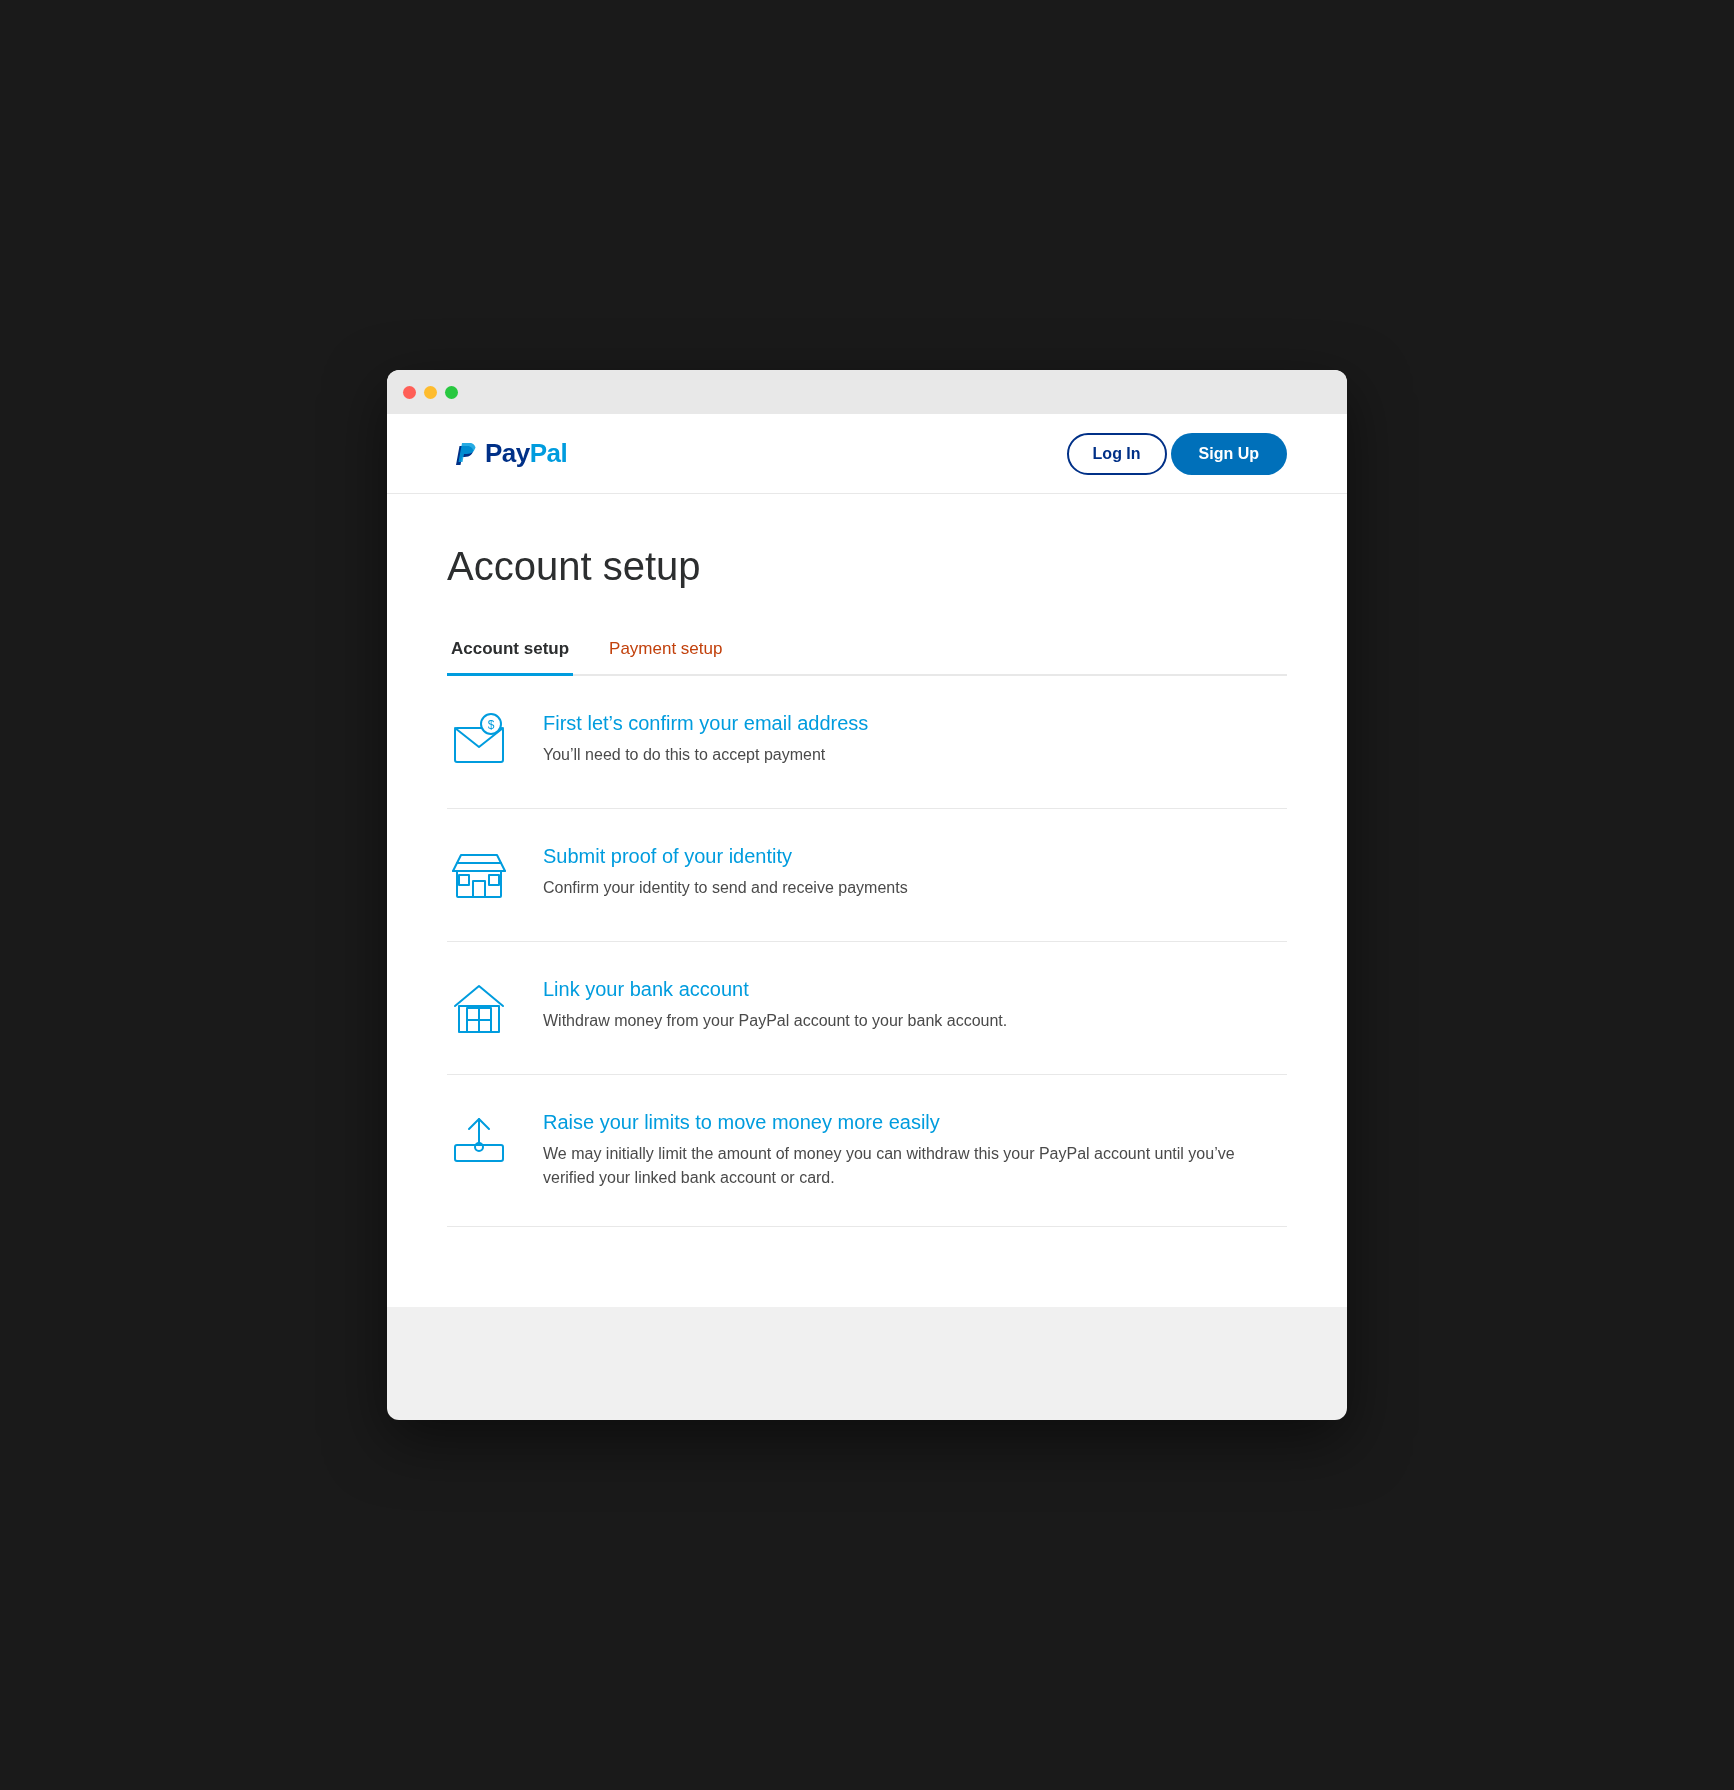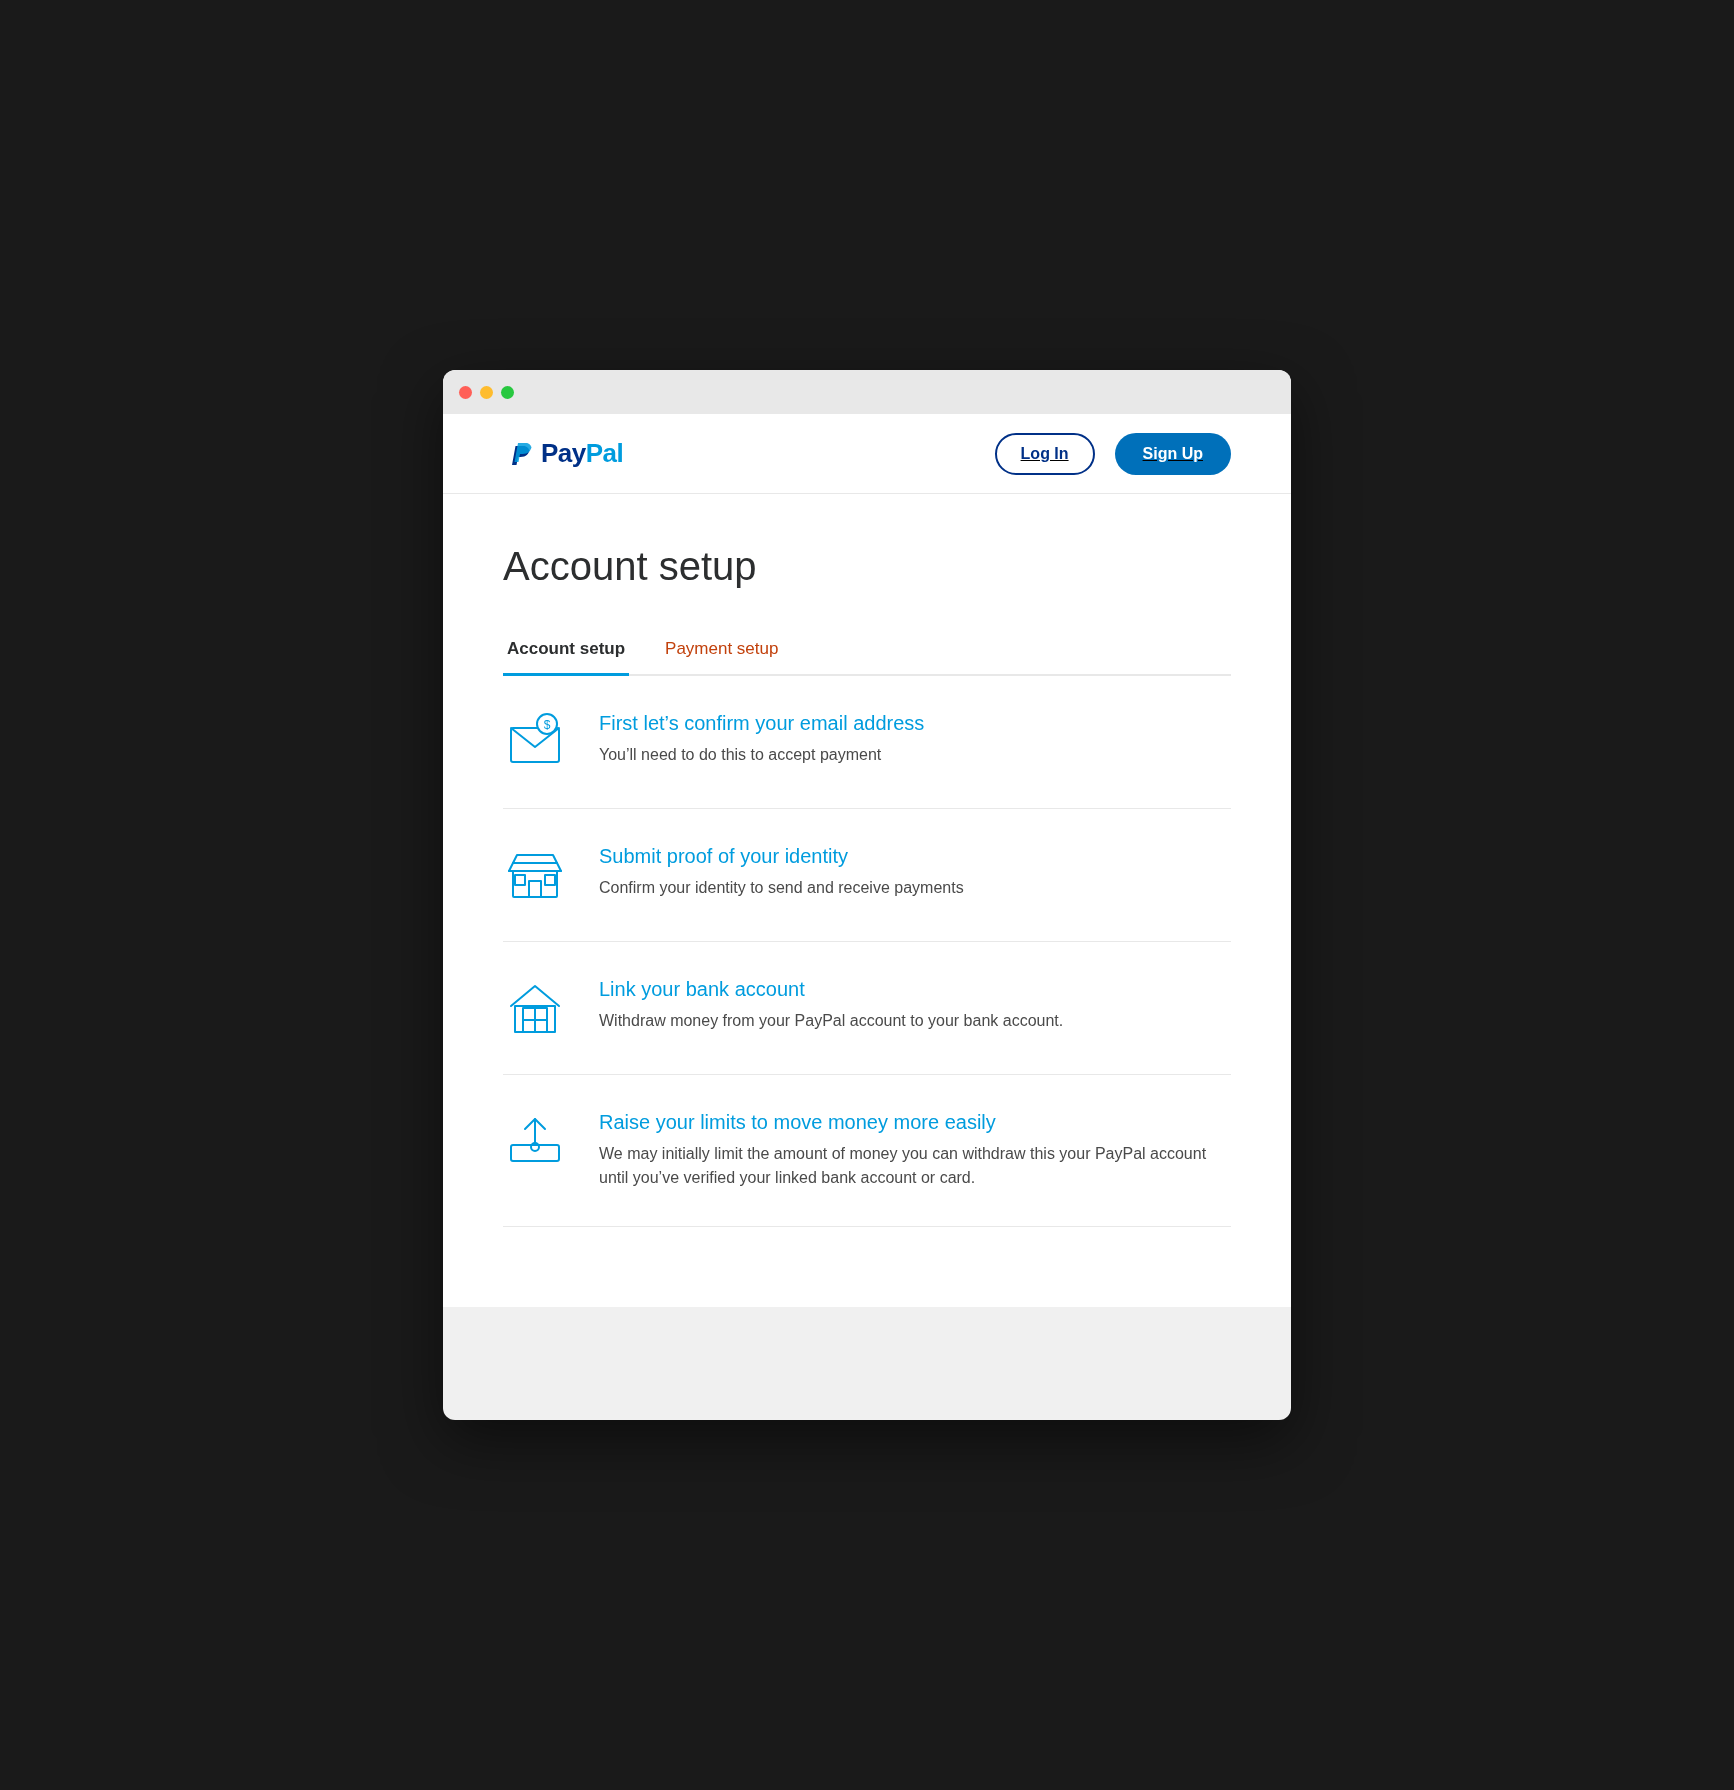--- a/index.html
+++ b/index.html
@@ -9,21 +9,21 @@
       display: flex;
       justify-content: center;
       align-items: center;
       min-height: 100vh;
       font-family: -apple-system, BlinkMacSystemFont, "Segoe UI", Helvetica, Arial, sans-serif;
     }
 
     .window {
       background: #f0f0f0;
       border-radius: 12px;
-      width: 848px;
+      width: 960px;
       min-height: 1050px;
       overflow: hidden;
       box-shadow: 0 20px 60px rgba(0,0,0,0.5);
     }
 
     .titlebar {
       background: #e8e8e8;
       height: 44px;
       display: flex;
       align-items: center;
@@ -79,23 +79,22 @@
     .logo-pay {
       color: #003087;
     }
 
     .logo-pal {
       color: #009cde;
     }
 
     .nav-buttons {
       display: flex;
-      gap: 20px;
-      align-items: center;
-      text-decoration: underline;
+      gap: 4px;
+      align-items: center;
     }
 
     .btn-login {
       border: 2px solid #003087;
       color: #003087;
       background: transparent;
       border-radius: 24px;
       padding: 10px 24px;
       font-size: 16px;
       font-weight: 600;

